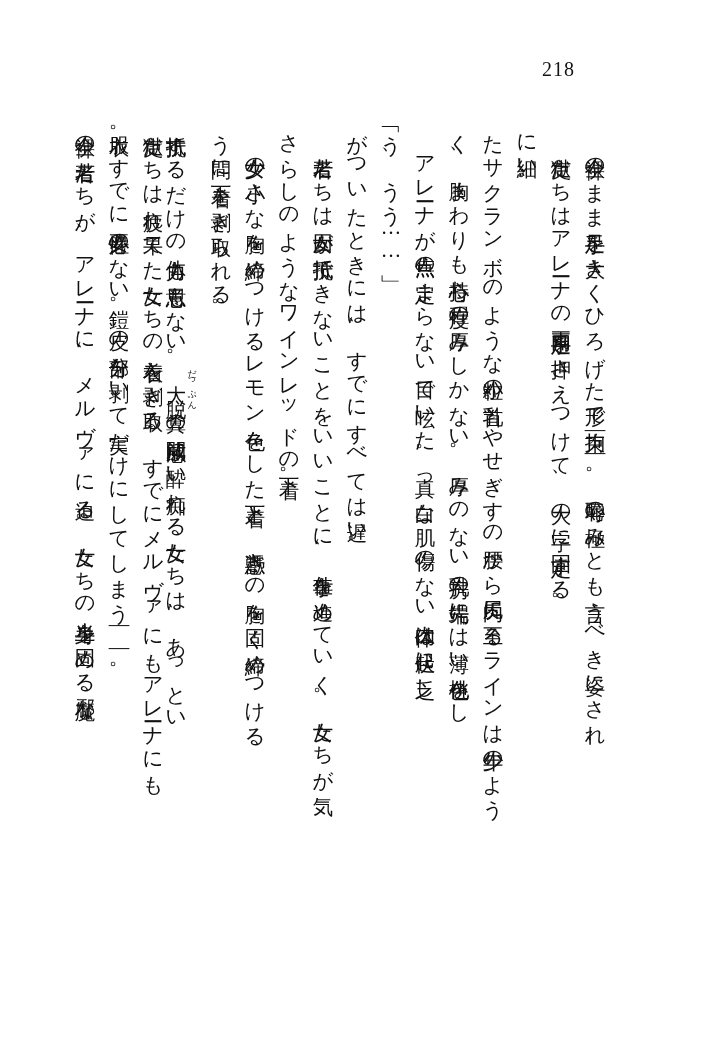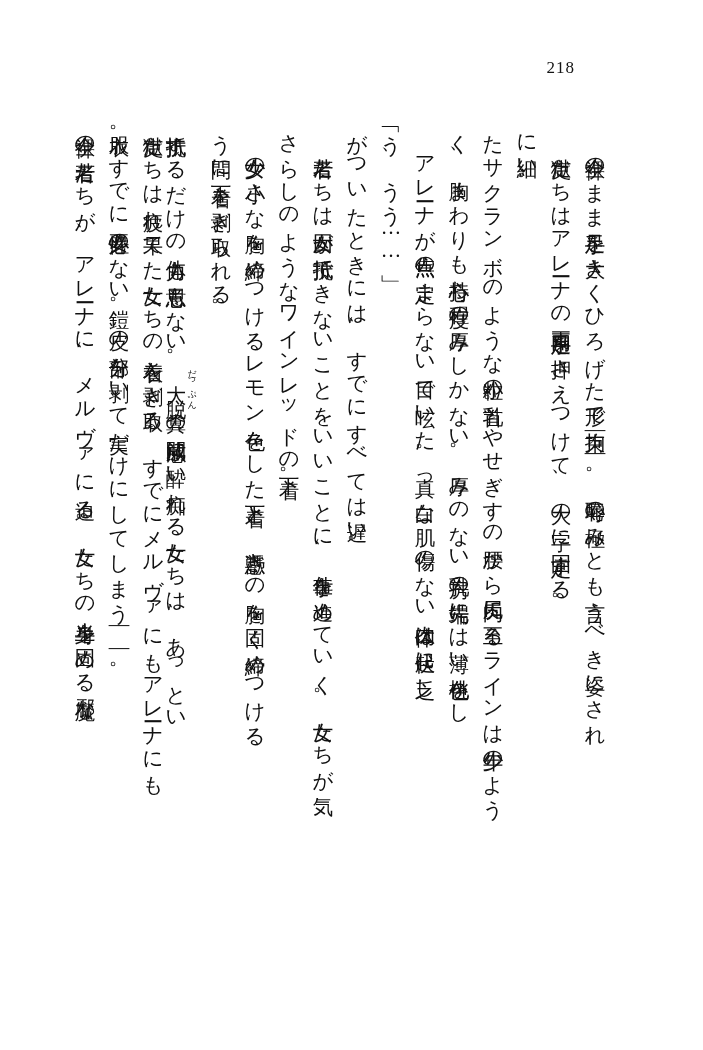--- a/index.html
+++ b/index.html
@@ -12,21 +12,21 @@
     width: 703px;
     height: 1050px;
     background: #ffffff;
     overflow: hidden;
     font-family: "Liberation Serif", serif;
   }
   .page-number {
     position: absolute;
     top: 58px;
     right: 128px;
-    font-size: 17px;
+    font-size: 20px;
     color: #141414;
     letter-spacing: 1px;
     font-family: "Liberation Serif", serif;
   }
   
   .text-block {
     position: absolute;
     top: 120px;
     right: 82px;
     height: 880px;

